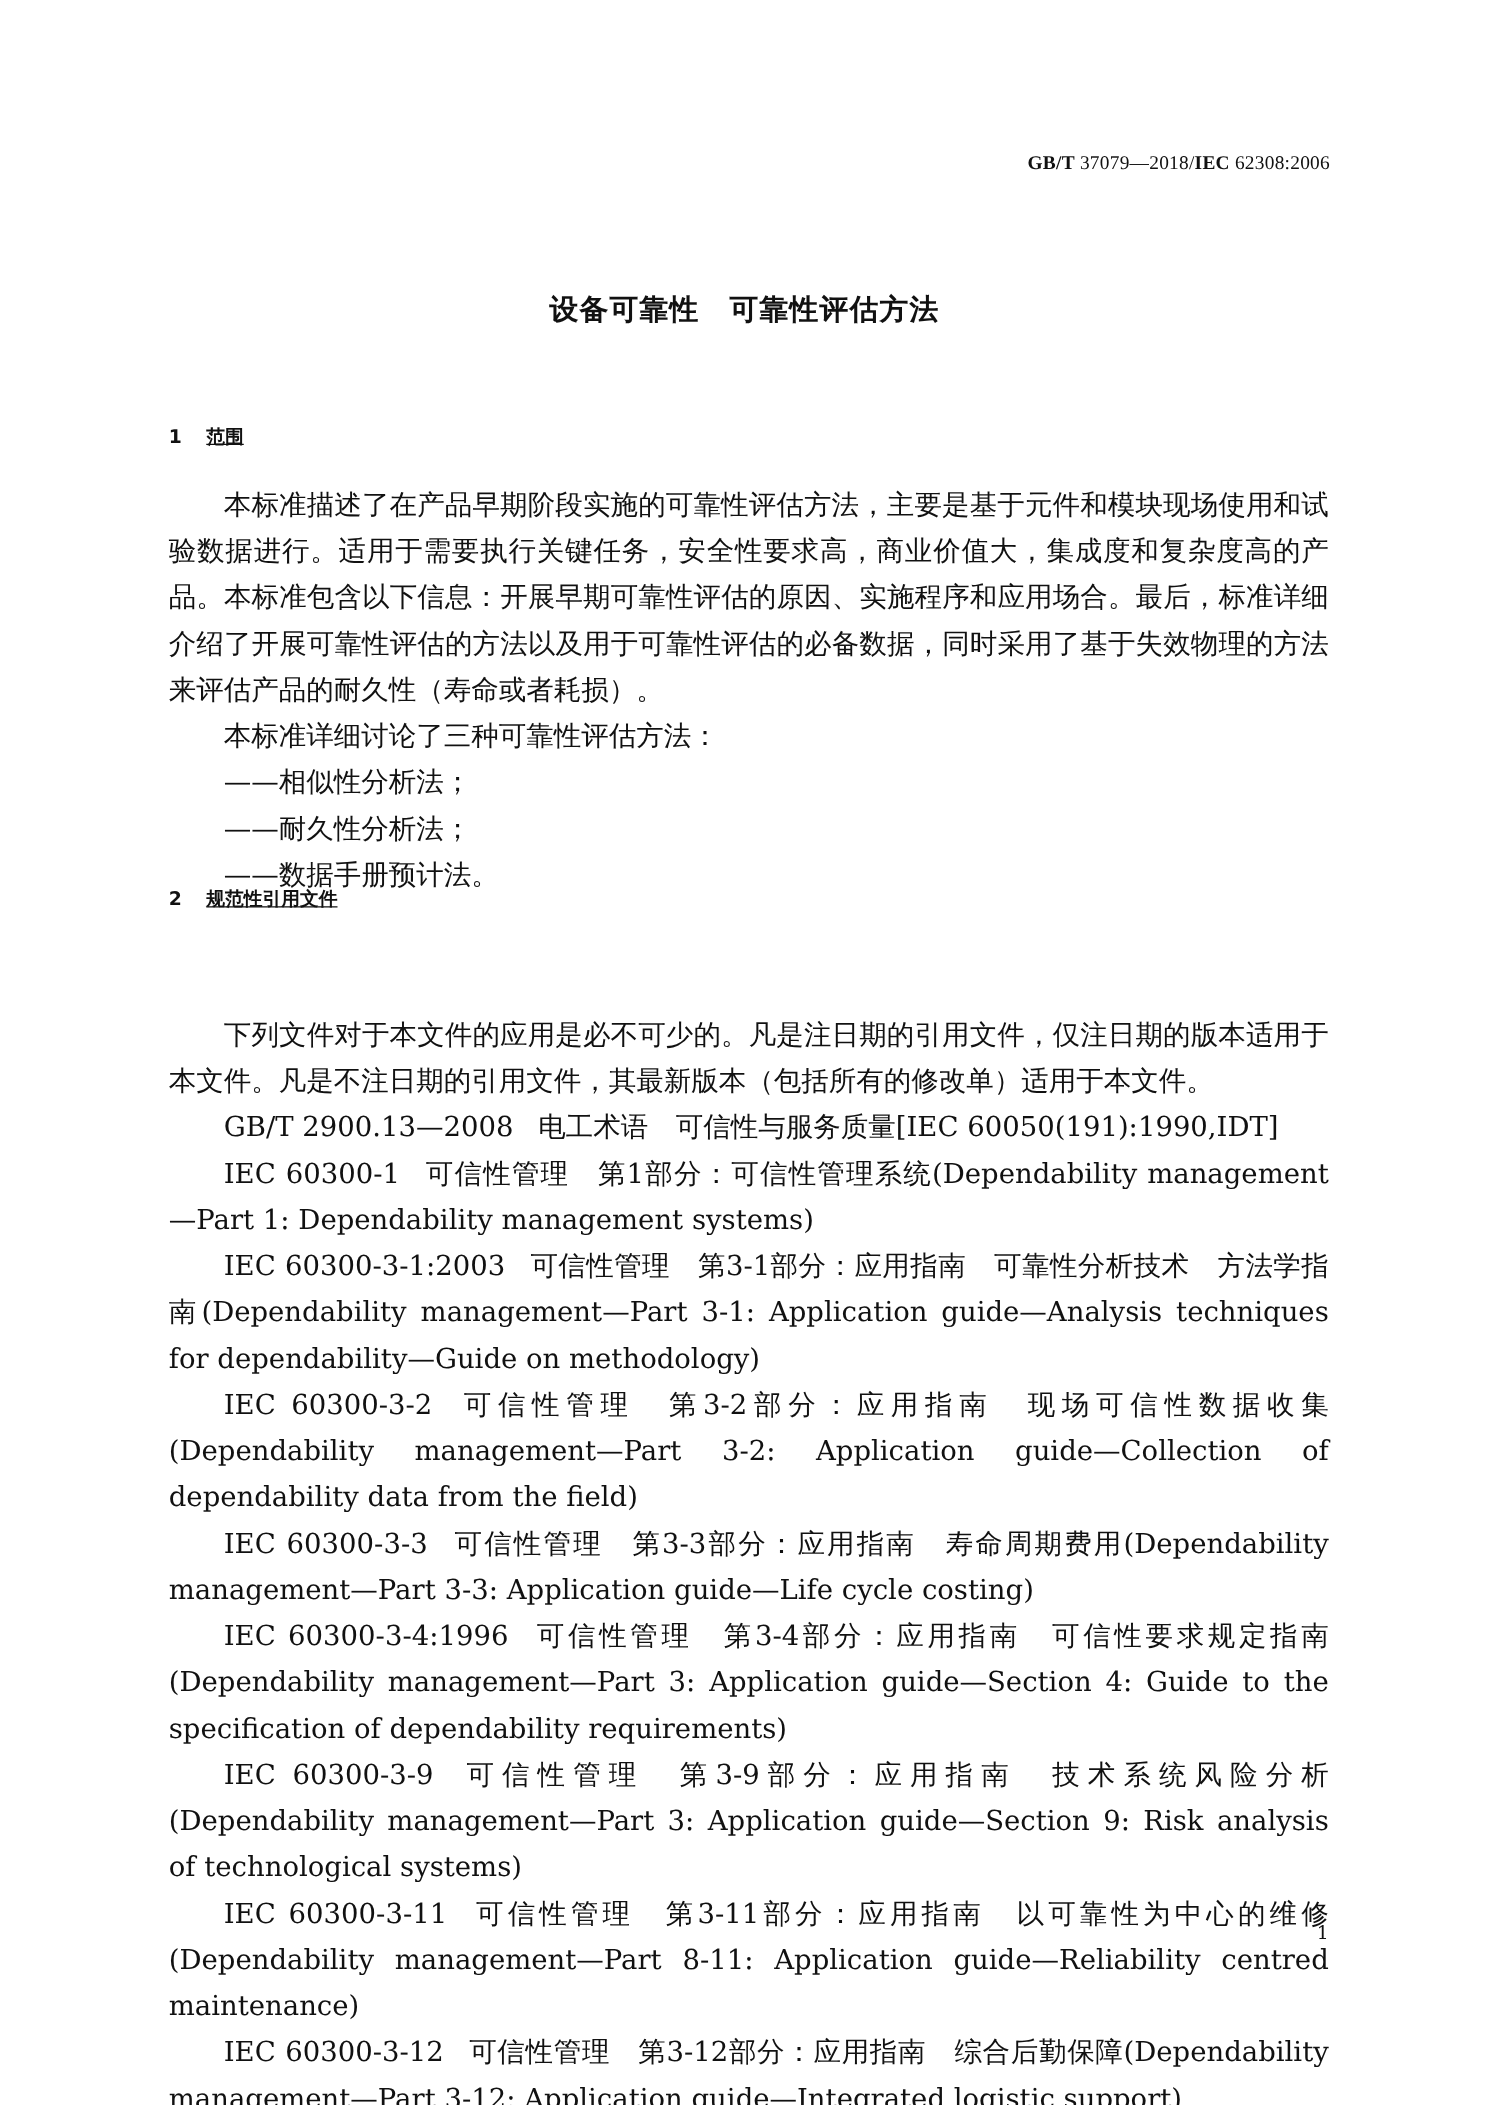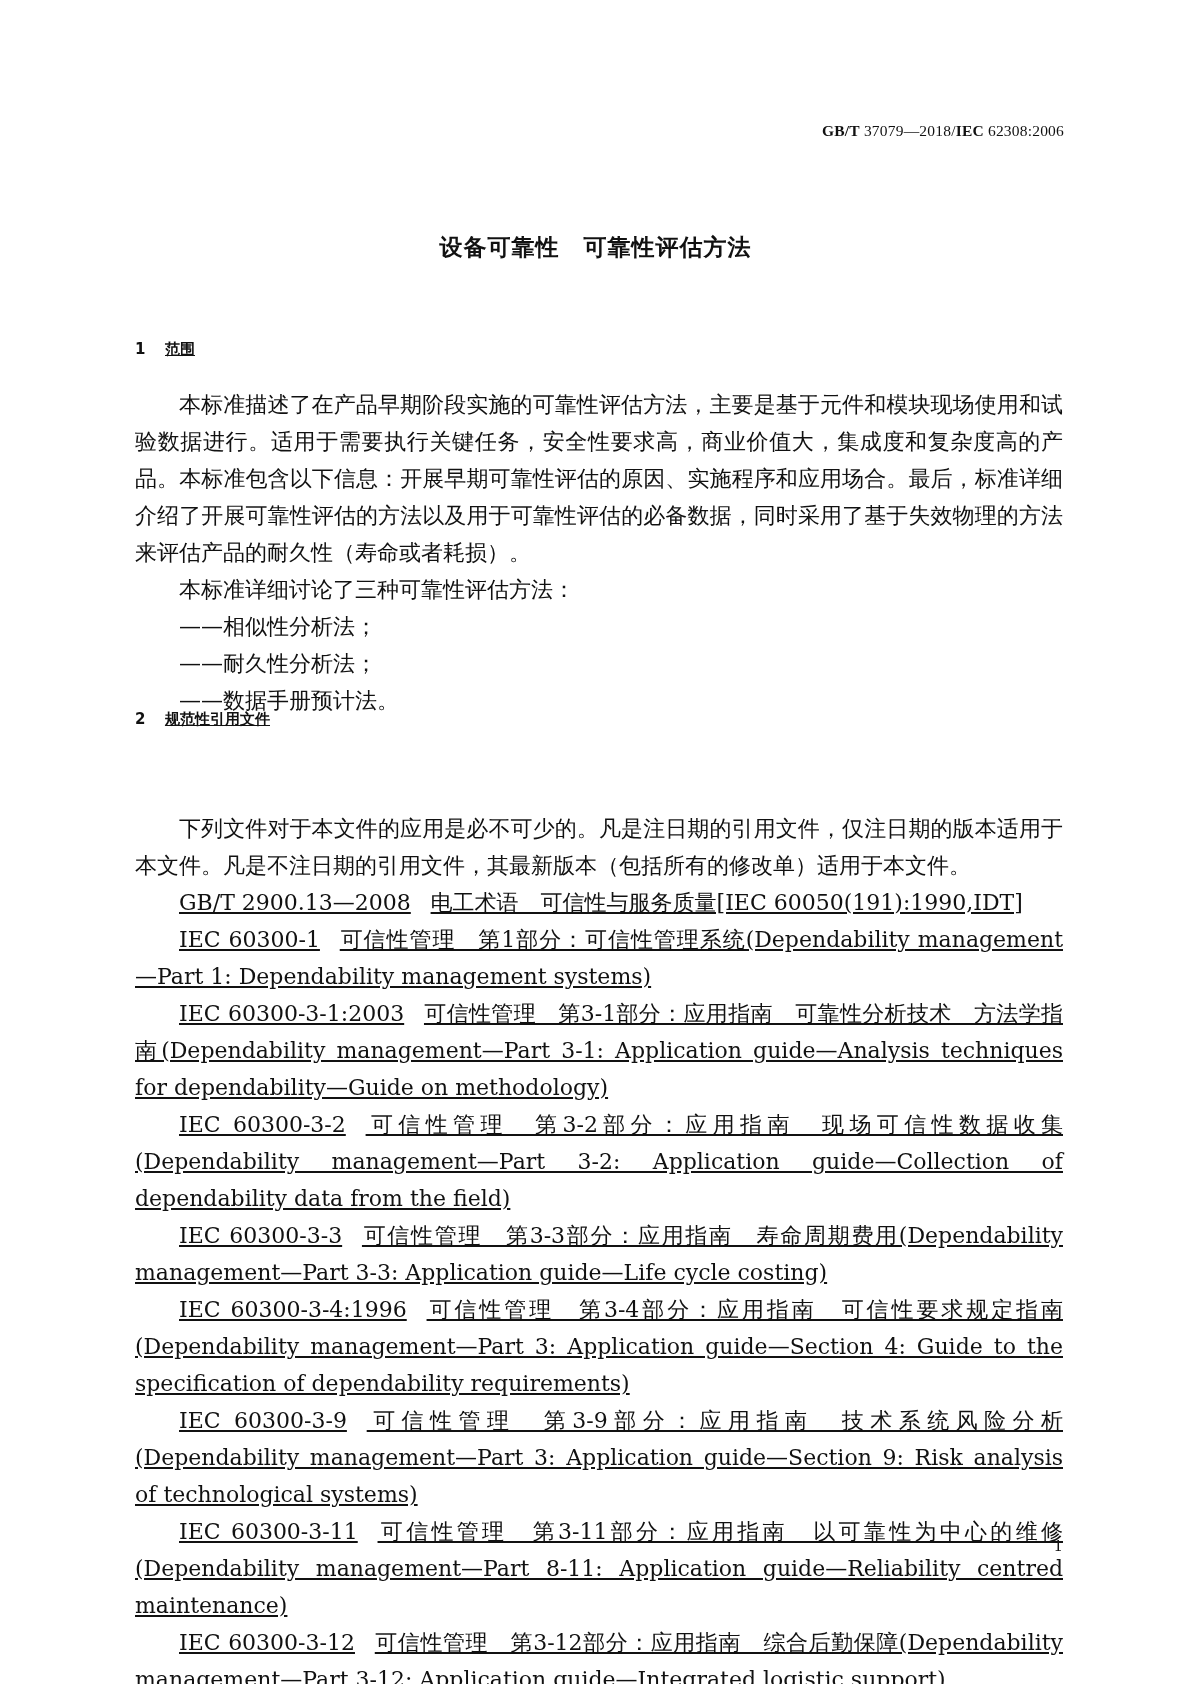--- a/index.html
+++ b/index.html
@@ -12,21 +12,21 @@
   .doc-title { position: absolute; left: 0; width: 1191px; top: 232px; text-align: center;
                font-family: Liberation Mono, monospace; font-size: 23px;
                font-weight: bold; letter-spacing: 1px; }
   .heading { position: absolute; left: 135px; font-family: "DejaVu Sans", "Liberation Sans", sans-serif;
              font-size: 15px; font-weight: bold; text-decoration: underline; }
   .heading .num { display: inline-block; width: 30px; }
   .body { position: absolute; left: 135px; width: 928px; font-size: 22px; line-height: 37px;
           text-align: justify; text-justify: inter-character; }
   .body p { margin: 0; text-indent: 2em; }
   .body .dash { text-indent: 2em; }
-  .ref { margin: 0; text-indent: 2em; text-decoration: underline; }
+  .ref { margin: 0; text-indent: 2em; }
   .ref .code { margin-right: 0.9em; }
   .page-num { position: absolute; right: 128px; top: 1537px; font-size: 15px; }
 </style>
 </head>
 <body>
 
 <div class="page">
 
   <div class="std-code"><b>GB/T</b><span> 37079—2018/</span><b>IEC</b><span> 62308:2006</span></div>
 

